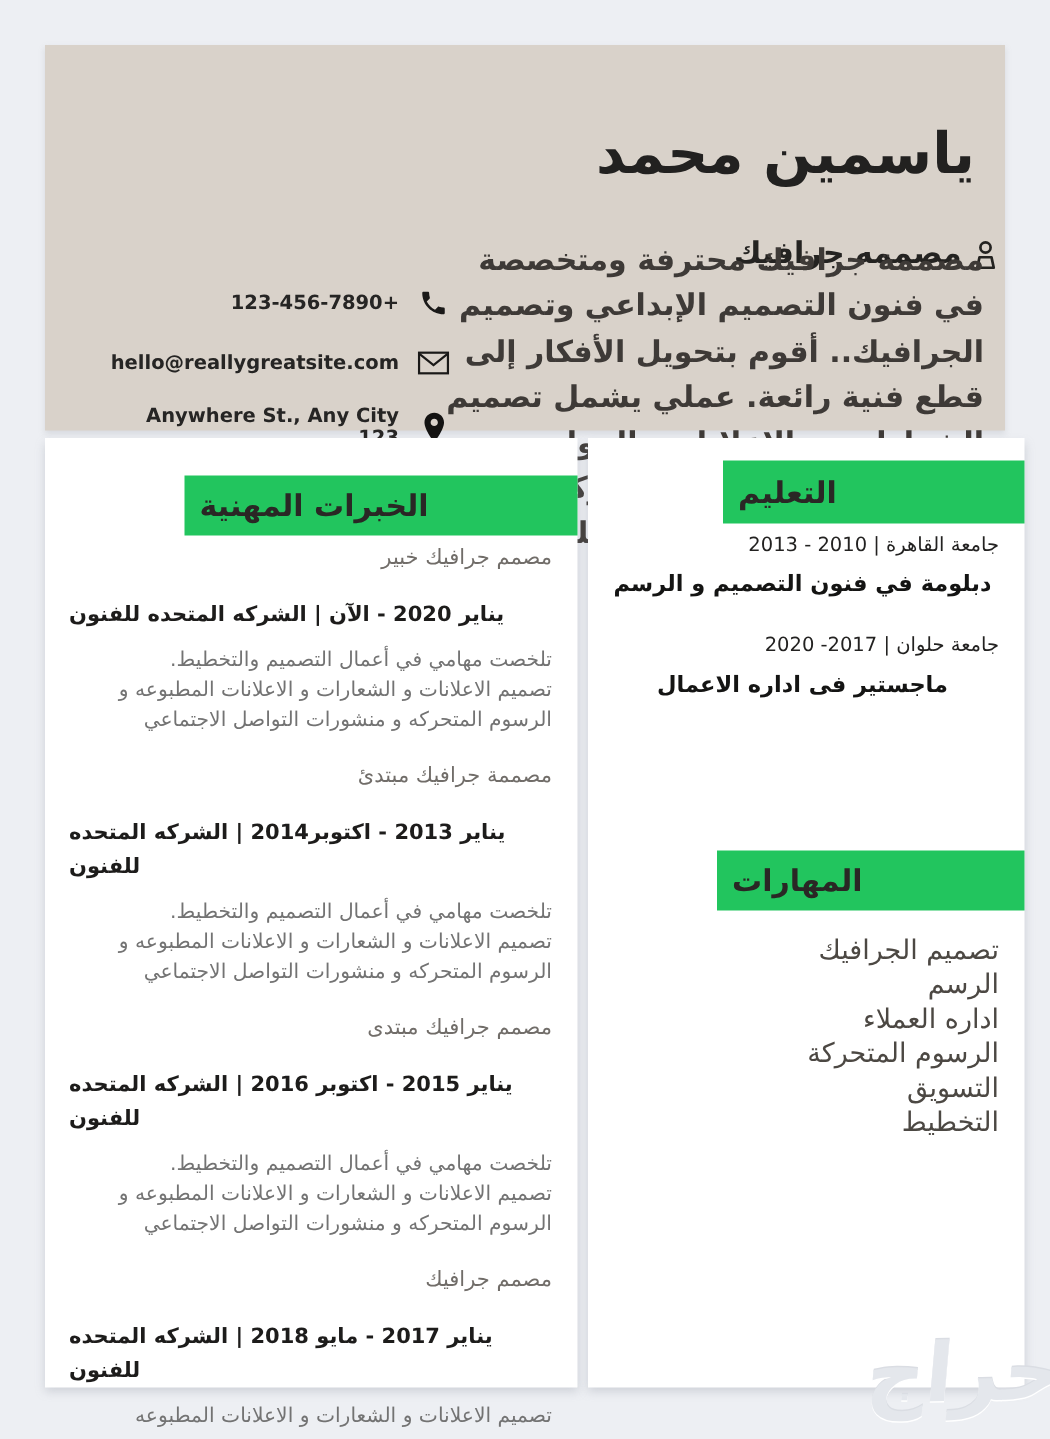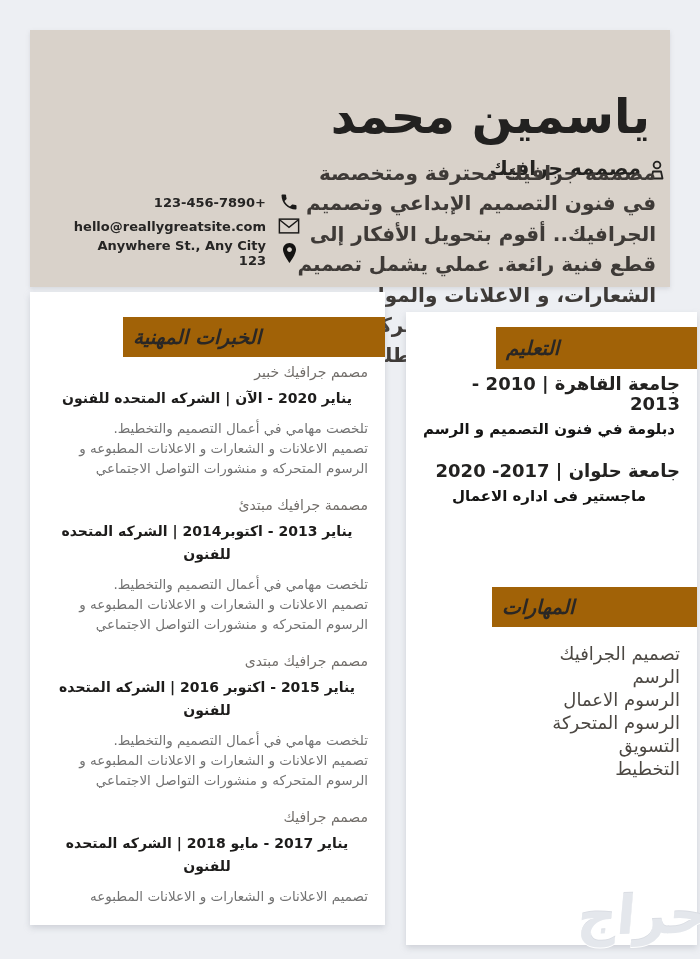--- a/index.html
+++ b/index.html
@@ -13,37 +13,37 @@
 
   
   .header-block{
     left:30px;top:30px;width:640px;height:257px;
     background:#d9d2ca;
     box-shadow:0 2px 4px rgba(150,155,165,.25);
   }
   .name{
     position:absolute;top:24px;right:20px;left:200px;
     direction:rtl;text-align:right;
-    font-size:48px;font-weight:bold;color:#222120;line-height:1.25;
+    font-size:38px;font-weight:bold;color:#222120;line-height:1.25;
     letter-spacing:0;
   }
   .jobtitle-row{
     position:absolute;top:126px;right:4px;
     display:flex;flex-direction:row;align-items:flex-end;gap:7px;
     direction:rtl;
   }
   .jobtitle-row .txt{
     font-size:20px;font-weight:bold;color:#242321;direction:rtl;
   }
   .icon-person{width:18px;height:20px;flex:0 0 auto;}
 
   
   .contact{
     position:absolute;left:58px;top:160px;width:212px;
-    display:flex;flex-direction:column;gap:0;
+    display:flex;flex-direction:column;gap:16px;
   }
   .contact-row{
     display:flex;flex-direction:row-reverse;align-items:center;gap:12px;
     min-height:24px;
   }
   .contact-row .ctext{
     direction:ltr;text-align:right;flex:1;
     font-size:13px;font-weight:bold;color:#262524;
     font-family:"DejaVu Sans", sans-serif;
   }
@@ -55,60 +55,59 @@
     font-size:20px;font-weight:bold;color:#3e3a37;line-height:1.52;
     margin:0;
   }
 
   
   .col{
     background:#ffffff;
     box-shadow:0 3px 6px rgba(150,155,165,.35);
   }
   .col-left{left:30px;top:292px;width:355px;height:633px;}
-  .col-right{left:406px;top:292px;width:291px;height:633px;margin-top:20px;}
+  .col-right{left:392px;top:292px;width:291px;height:633px;}
 
   .section-bar{
-    background:#a16207;
+    background:#22c55e;
     display:flex;align-items:center;justify-content:flex-end;
     direction:rtl;
-    font-style:italic;
   }
   .section-bar .bar-txt{
     font-size:20px;font-weight:bold;color:#2a2725;
     padding-left:10px;
   }
   .bar-exp{position:absolute;top:25px;left:93px;right:0;height:40px;}
   .bar-exp .bar-txt{padding-right:30px;}
   .bar-edu{position:absolute;top:15px;left:90px;right:0;height:42px;}
   .bar-edu .bar-txt{padding-right:32px;}
   .bar-skills{position:absolute;top:275px;left:86px;right:0;height:40px;}
   .bar-skills .bar-txt{padding-right:32px;}
 
   
   .exp-list{position:absolute;top:70px;left:16px;right:17px;direction:rtl;}
   .exp-entry{margin-bottom:17px;}
   .role{
     font-size:14px;color:#716d69;text-align:right;line-height:21px;
     margin:0 0 2px 0;
   }
   .period{
-    font-size:14px;font-weight:bold;color:#1d1c1b;text-align:center;line-height:23px;
-    margin:4px 0 8px 0;
+    font-size:14px;font-weight:bold;color:#1d1c1b;text-align:left;line-height:23px;
+    margin:16px 0 8px 0;
   }
   .desc{
     font-size:13.5px;color:#737373;text-align:right;line-height:20px;
     white-space:pre-line;margin:0;
   }
 
   
   .edu-list{position:absolute;top:62px;left:12px;right:17px;direction:rtl;}
   .edu-entry{margin-bottom:21px;}
   .edu-line1{
-    font-size:18px;font-weight:bold;color:#232221;text-align:right;line-height:20px;
+    font-size:13px;font-weight:normal;color:#232221;text-align:right;line-height:20px;
     margin:0 0 4px 0;
   }
   .edu-line2{
     font-size:15px;font-weight:bold;color:#141413;text-align:center;line-height:22px;
     margin:0;
   }
 
   
   .skills-list{
     position:absolute;top:330px;right:17px;left:12px;
@@ -228,20 +227,20 @@
     </div>
   </div>
 
   <div class="section-bar bar-skills">
     <span class="bar-txt">المهارات</span>
   </div>
 
   <ul class="skills-list">
     <li>تصميم الجرافيك</li>
     <li>الرسم</li>
-    <li>الرسوم الاعمال</li>
+    <li>اداره العملاء</li>
     <li>الرسوم المتحركة</li>
     <li>التسويق</li>
     <li>التخطيط</li>
   </ul>
 </div>
 
 <div class="abs watermark">حراج</div>
 
 </body></html>

